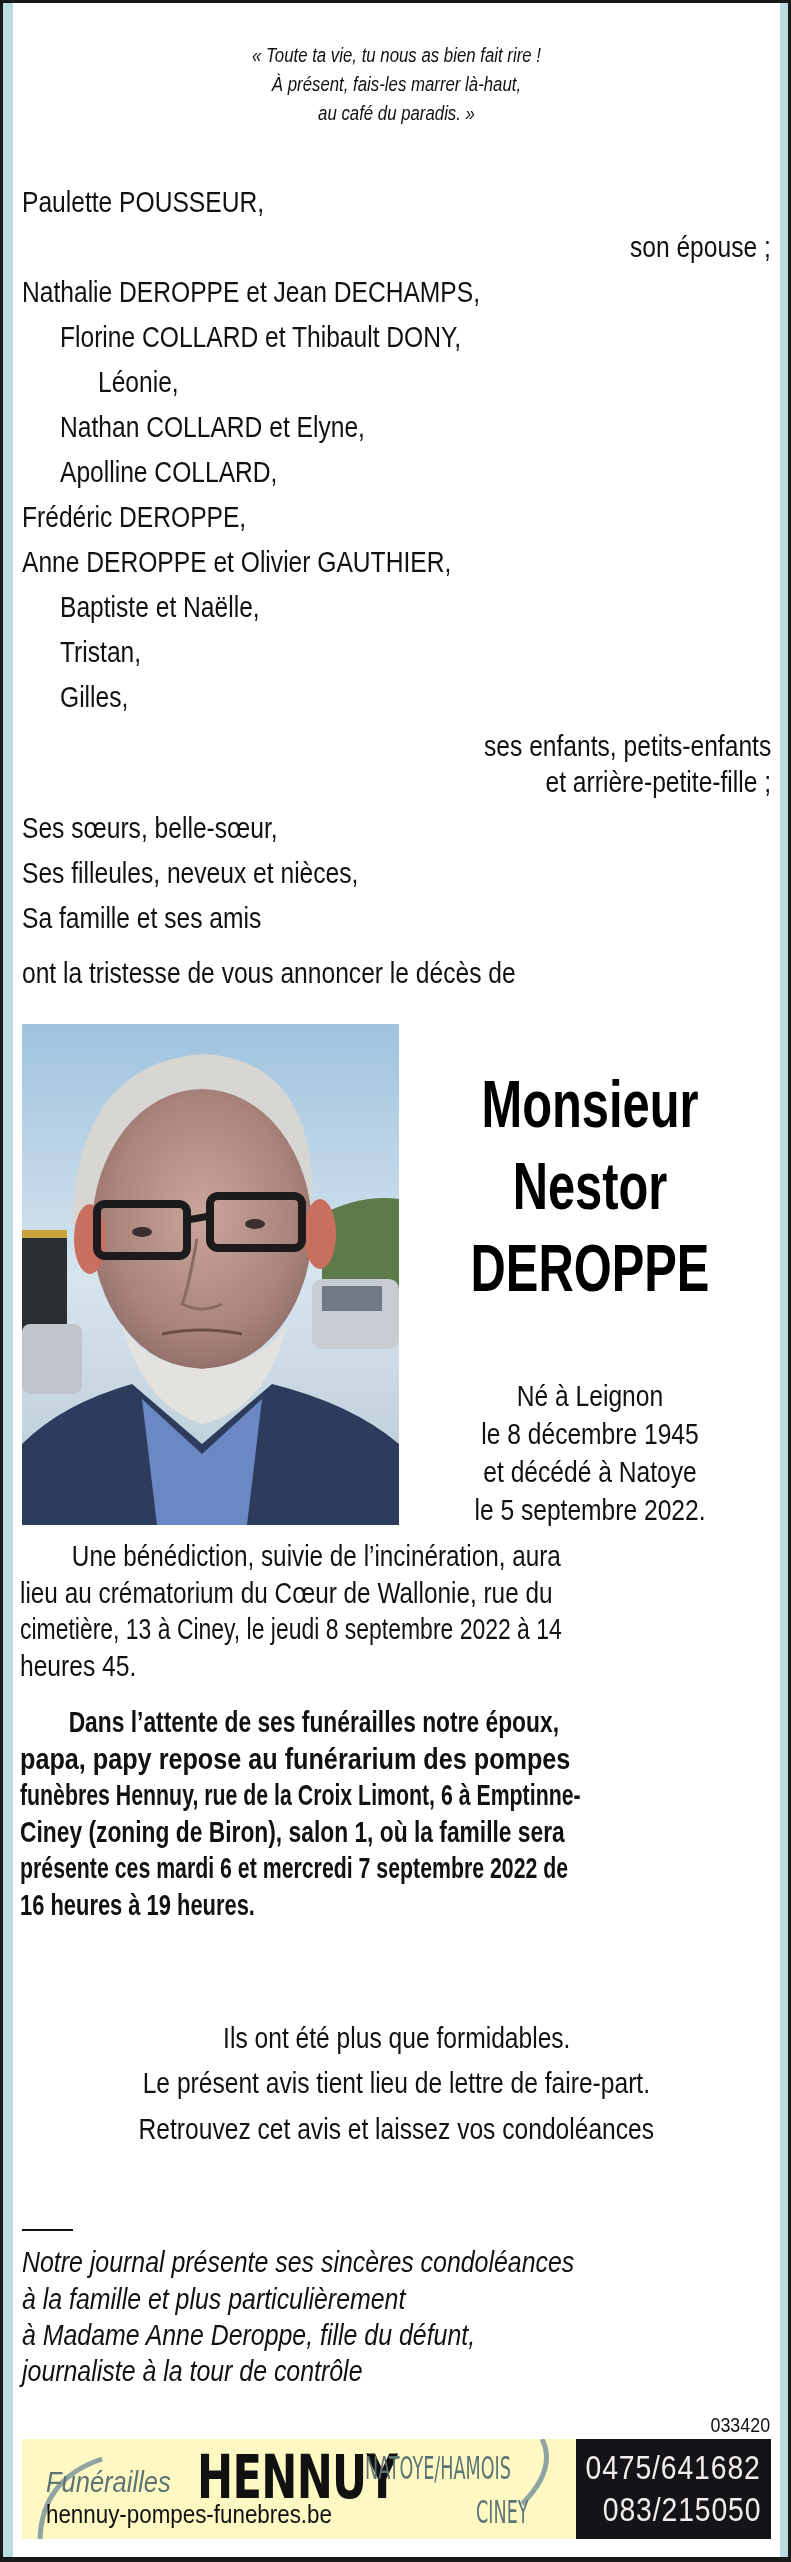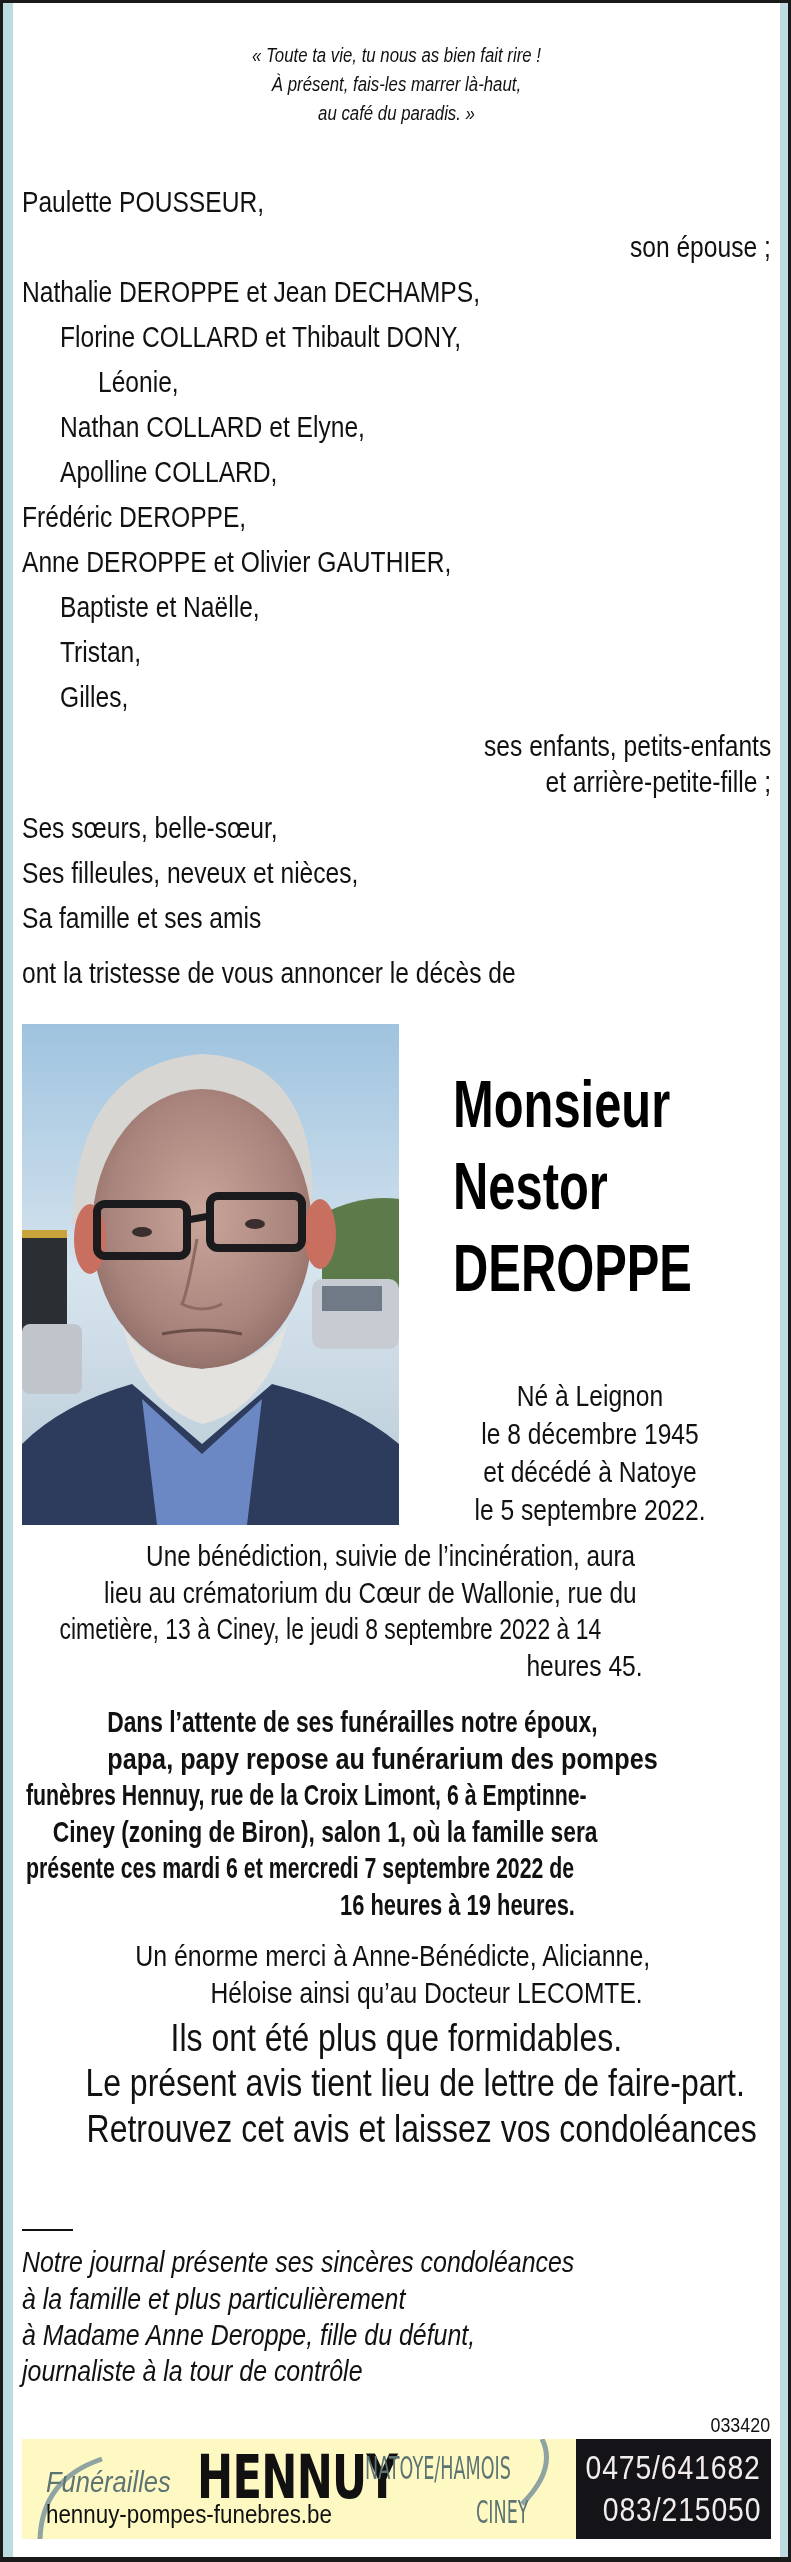--- a/index.html
+++ b/index.html
@@ -33,49 +33,49 @@
     .line.right { transform-origin: 100% 0; text-align: right; }
 
     
     .photo {
       position: absolute; left: 9px; top: 1021px; width: 377px; height: 501px;
       overflow: hidden; background: #8fb4cf;
     }
 
     
     .name-block {
-      position: absolute; left: 392px; width: 370px; top: 1060px; text-align: left;
+      position: absolute; left: 392px; width: 370px; top: 1060px; text-align: center;
     }
     .name-line {
       font-family: "Liberation Sans", sans-serif; font-weight: bold;
       font-size: 66px; line-height: 82px; color: #000;
       transform: scaleX(0.74); white-space: nowrap;
     }
     .dates {
       position: absolute; left: 392px; width: 370px; top: 1342px; text-align: center; margin-top: 32px;
     }
     .dates div {
       font-family: "Liberation Sans", sans-serif; font-size: 30px; line-height: 38px;
       color: #111; transform: scaleX(0.82); white-space: nowrap;
     }
 
     
     .para {
-      position: absolute; left: 13px; width: 752px;
-      font-family: "Liberation Sans", sans-serif; color: #111; text-align: right;
+      position: absolute; left: 7px; width: 752px;
+      font-family: "Liberation Sans", sans-serif; color: #111;
     }
     .para .row {
       display: block; font-size: 30px; line-height: 36.5px; white-space: nowrap;
       transform-origin: 0 0;
     }
     .para.bold .row { font-weight: bold; }
 
     .center-line {
       position: absolute; left: 0; right: 0; text-align: center;
-      font-family: "Liberation Sans", sans-serif; font-size: 39px; line-height: 36px; color: #111;
+      font-family: "Liberation Sans", sans-serif; font-size: 30px; line-height: 36px; color: #111;
     }
     .center-line span { display: inline-block; transform: scaleX(0.82); white-space: nowrap; }
 
     .sep {
       position: absolute; left: 9px; top: 2226px; width: 51px; height: 2px; background: #111;
     }
     .ital {
       position: absolute; left: 9px; font-family: "Liberation Sans", sans-serif;
       font-style: italic; font-size: 30px; line-height: 37px; color: #111;
       transform: scaleX(0.83); transform-origin: 0 0; white-space: nowrap;
@@ -228,24 +228,20 @@
 
     <div class="para bold" style="top:1701px;">
       <span class="row" style="padding-left:64px; transform:scaleX(0.76);">Dans l’attente de ses funérailles notre époux,</span>
       <span class="row" style="transform:scaleX(0.84);">papa, papy repose au funérarium des pompes</span>
       <span class="row" style="transform:scaleX(0.71);">funèbres Hennuy, rue de la Croix Limont, 6 à Emptinne-</span>
       <span class="row" style="transform:scaleX(0.76);">Ciney (zoning de Biron), salon 1, où la famille sera</span>
       <span class="row" style="transform:scaleX(0.71);">présente ces mardi 6 et mercredi 7 septembre 2022 de</span>
       <span class="row" style="transform:scaleX(0.73);">16 heures à 19 heures.</span>
     </div>
 
-    <div class="para" style="top:1935px;">
-      <span class="row" style="padding-left:64px; transform:scaleX(0.83);">Un énorme merci à Anne-Bénédicte, Alicianne,</span>
-      <span class="row" style="transform:scaleX(0.82);">Héloise ainsi qu’au Docteur LECOMTE.</span>
-    </div>
 
     <div class="center-line" style="top:2017px;">
       <span>Ils ont été plus que formidables.</span>
     </div>
     <div class="center-line" style="top:2108px;">
       <span>Retrouvez cet avis et laissez vos condoléances</span>
     </div>
     <div class="center-line" style="top:2062px;">
       <span>Le présent avis tient lieu de lettre de faire-part.</span>
     </div>

